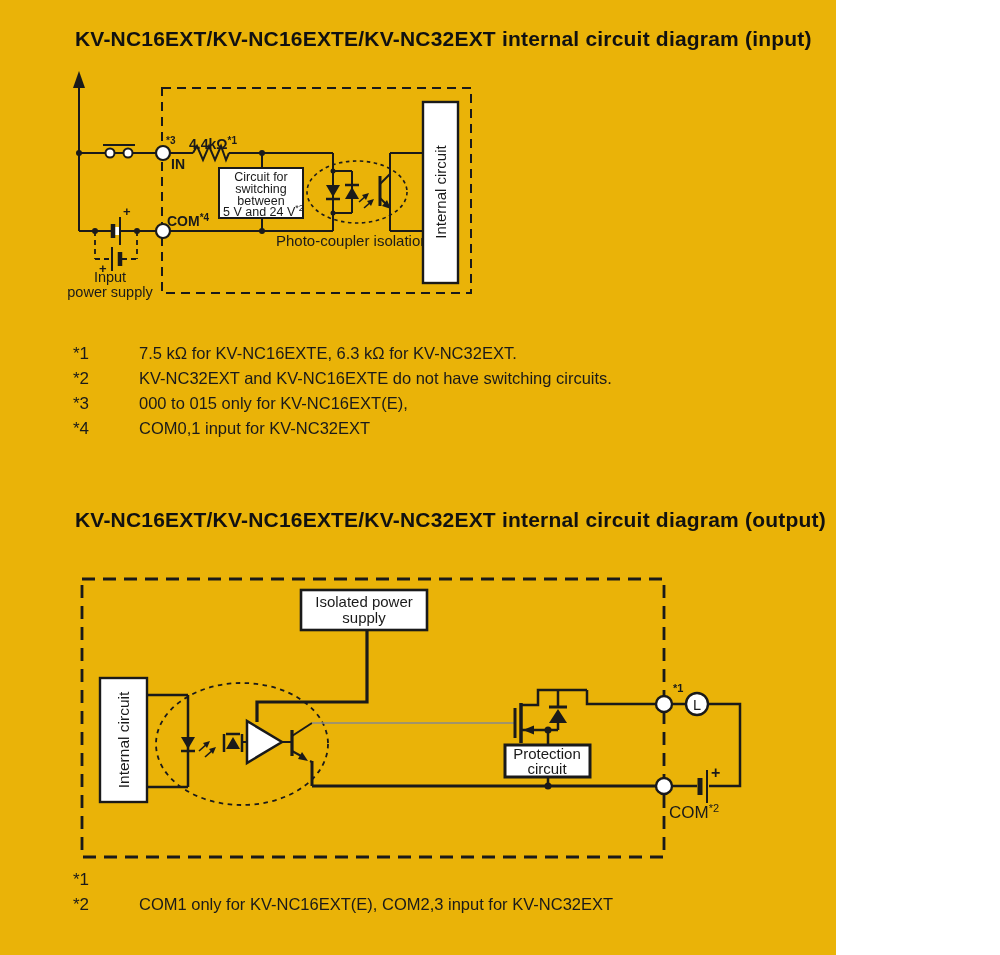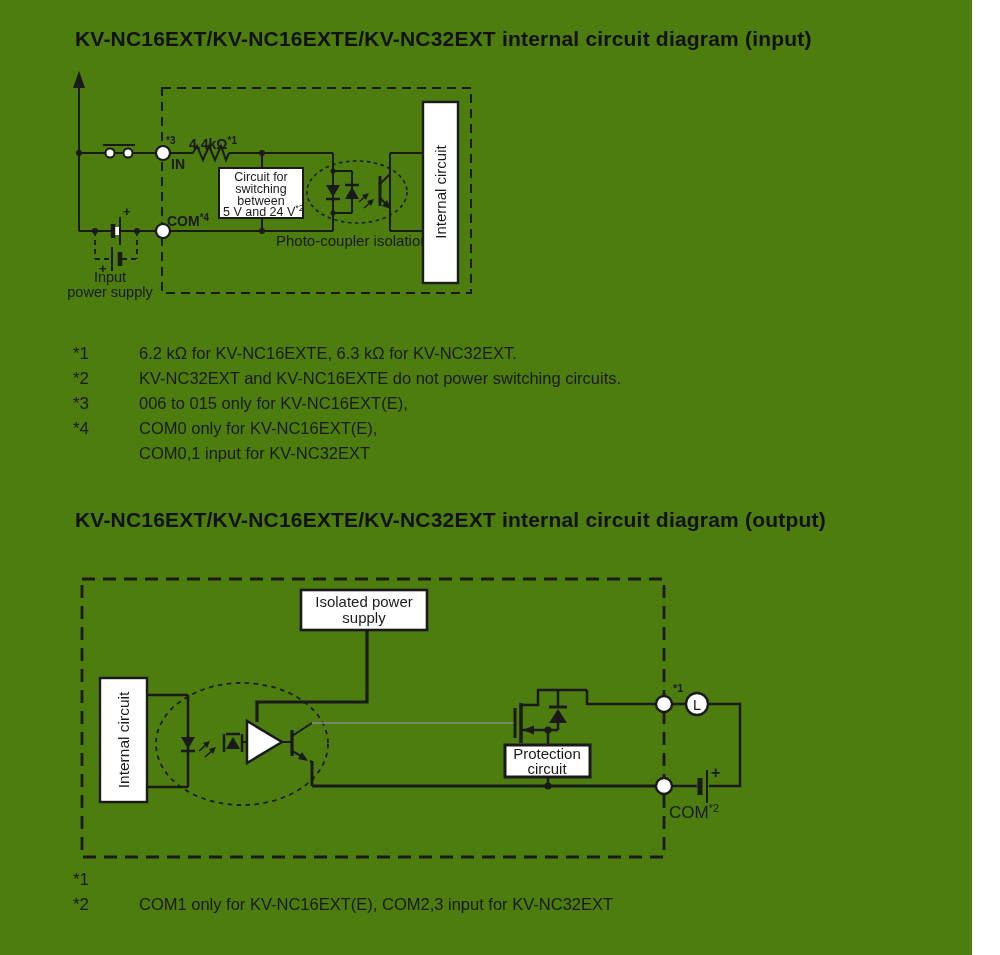--- a/index.html
+++ b/index.html
@@ -1,16 +1,16 @@
 <!DOCTYPE html>
 <html><head>
 <meta charset="utf-8">
 <style>
   html,body{margin:0;padding:0;background:#fff;}
-  .page{position:relative;width:972px;height:955px;background:#4d7c0f;
+  .page{position:relative;width:836px;height:955px;background:#eab308;
         font-family:"Liberation Sans",sans-serif;color:#1a1a1a;overflow:hidden;}
   .title{position:absolute;left:75px;font-weight:bold;font-size:21px;white-space:nowrap;
          letter-spacing:0.2px;color:#111;}
   #title-input{top:27px;}
   #title-output{top:508px;}
   .notes{position:absolute;left:73px;font-size:16.5px;line-height:25px;color:#1a1a1a;}
   #notes-input{top:341px;}
   #notes-output{top:867px;}
   .note-row{display:flex;}
   .note-marker{flex:0 0 66px;font-size:17px;}
@@ -137,39 +137,38 @@
     <g font-size="14.5">
       <text x="110" y="282" text-anchor="middle">Input</text>
       <text x="110" y="297" text-anchor="middle">power supply</text>
     </g>
   </svg>
 
   <div class="notes" id="notes-input">
     <div class="note-row">
       <div class="note-marker">*1</div>
       <div class="note-lines">
-          <div class="note-line">6.2 kΩ for KV-NC16EXTE, 6.3 kΩ for KV-NC32EXT.</div>
+          <div class="note-line">7.5 kΩ for KV-NC16EXTE, 6.3 kΩ for KV-NC32EXT.</div>
         </div>
     </div>
     <div class="note-row">
       <div class="note-marker">*2</div>
       <div class="note-lines">
-          <div class="note-line">KV-NC32EXT and KV-NC16EXTE do not power switching circuits.</div>
+          <div class="note-line">KV-NC32EXT and KV-NC16EXTE do not have switching circuits.</div>
         </div>
     </div>
     <div class="note-row">
       <div class="note-marker">*3</div>
       <div class="note-lines">
-        <div class="note-line">006 to 015 only for KV-NC16EXT(E),</div>
+        <div class="note-line">000 to 015 only for KV-NC16EXT(E),</div>
       </div>
     </div>
     <div class="note-row">
       <div class="note-marker">*4</div>
       <div class="note-lines">
-        <div class="note-line">COM0 only for KV-NC16EXT(E),</div>
         <div class="note-line">COM0,1 input for KV-NC32EXT</div>
       </div>
     </div>
   </div>
 
   <div class="title" id="title-output">KV-NC16EXT/KV-NC16EXTE/KV-NC32EXT internal circuit diagram (output)</div>
 
   <svg id="svg-output" width="780" height="300" viewBox="0 570 780 300">
 
     <rect x="82" y="579" width="582" height="278" fill="none" stroke="#1a1a1a" stroke-width="2.8" stroke-dasharray="13 8"></rect>

